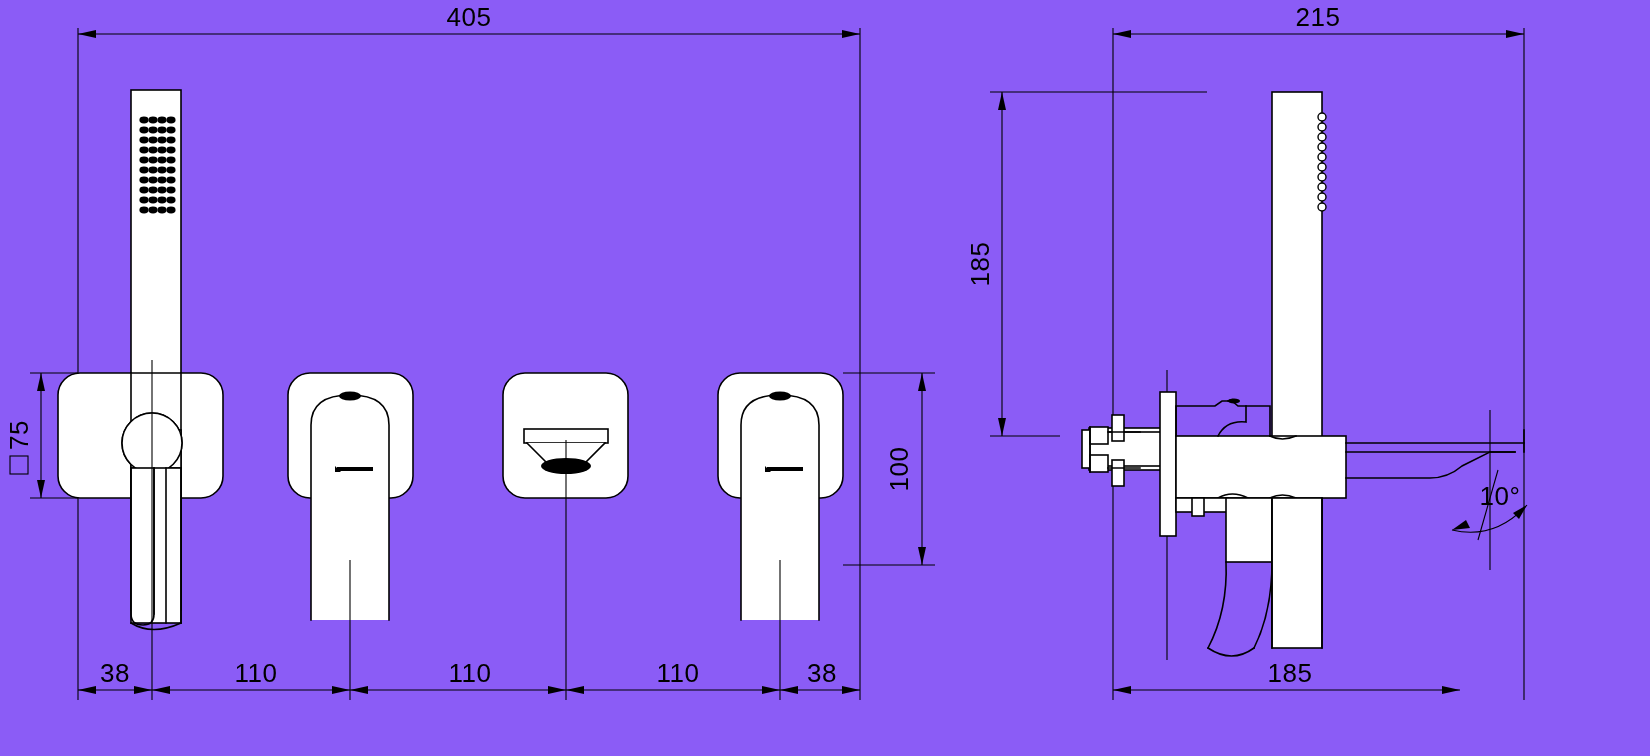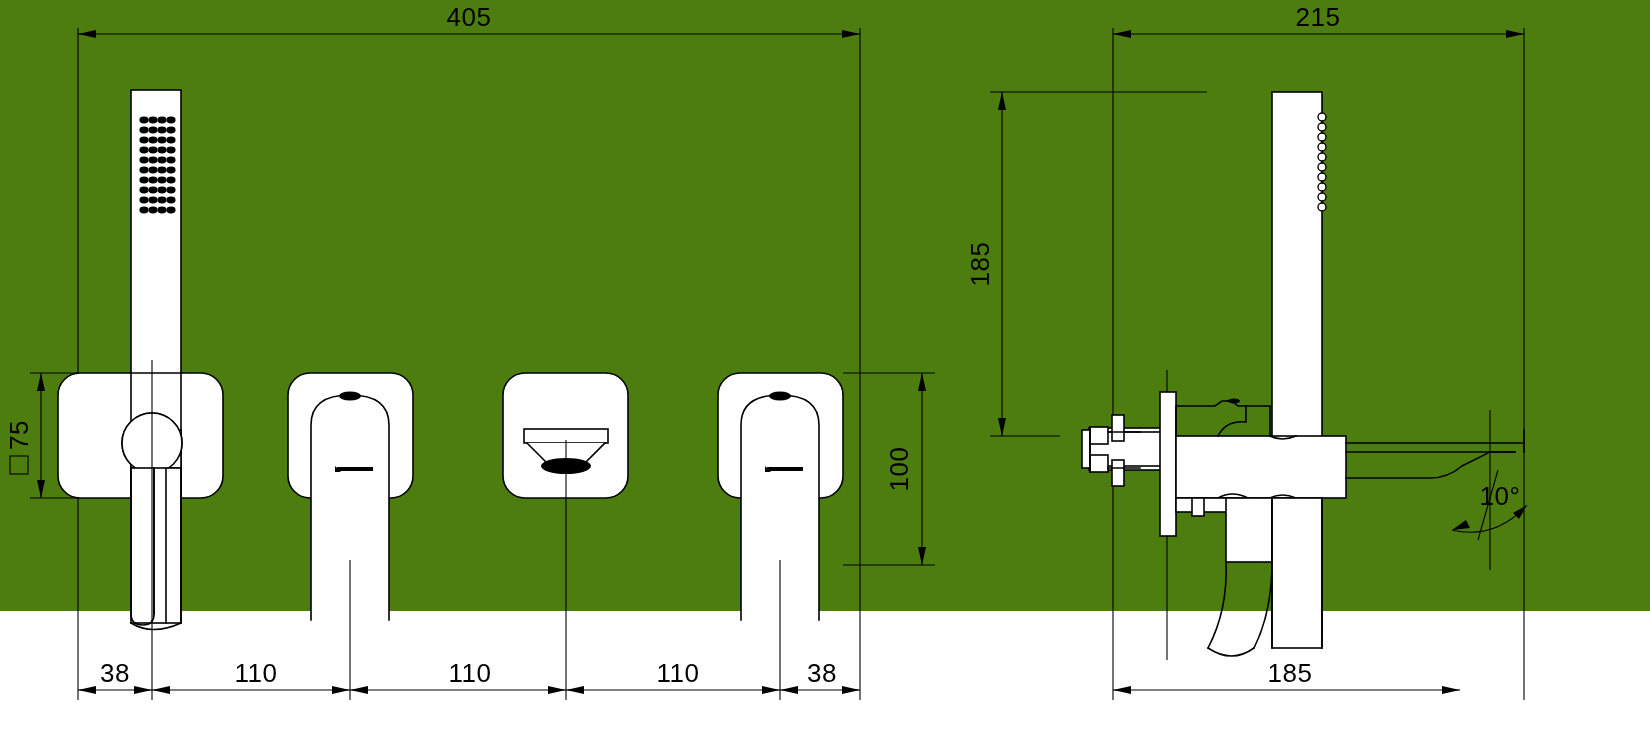--- a/index.html
+++ b/index.html
@@ -9,22 +9,22 @@
   }
   body {
     width: 1650px;
     height: 756px;
     font-family: "Liberation Sans", sans-serif;
     overflow: hidden;
   }
   #drawing-root {
     position: relative;
     width: 1650px;
-    height: 611px;
-    background: #4d7c0f;
+    height: 756px;
+    background: #8b5cf6;
   }
   svg.cad {
     position: absolute;
     top: 0;
     left: 0;
     width: 1650px;
     height: 756px;
     display: block;
   }
   .ln {

